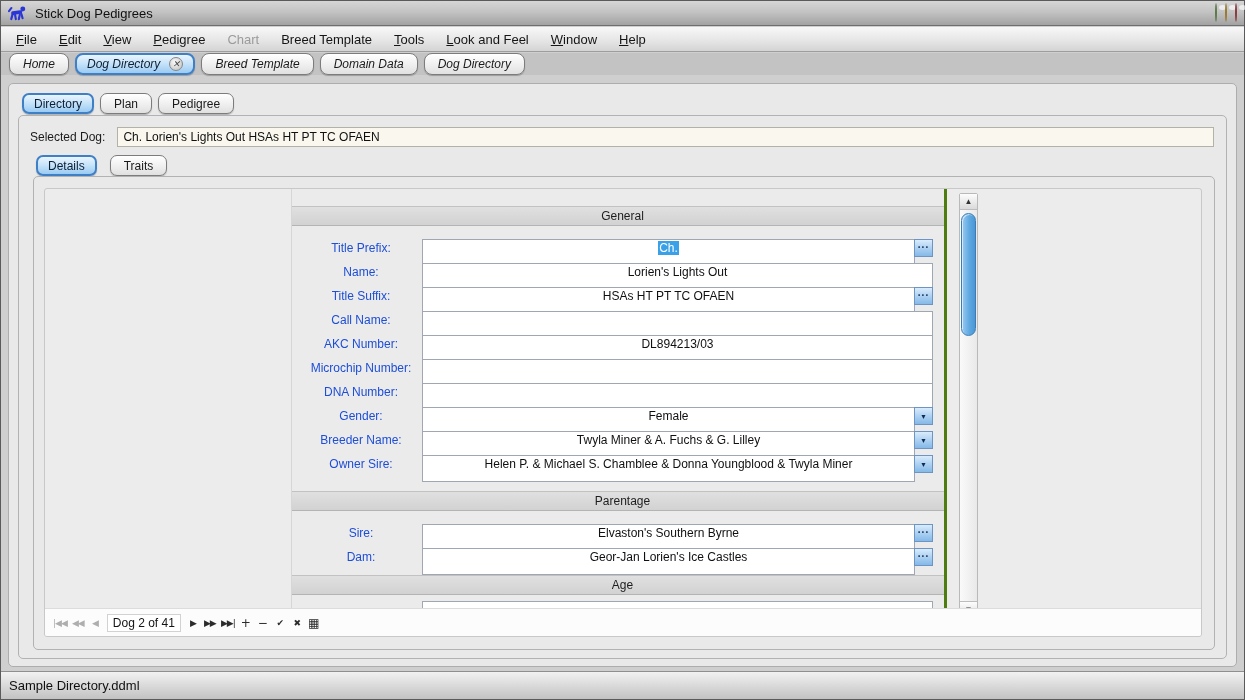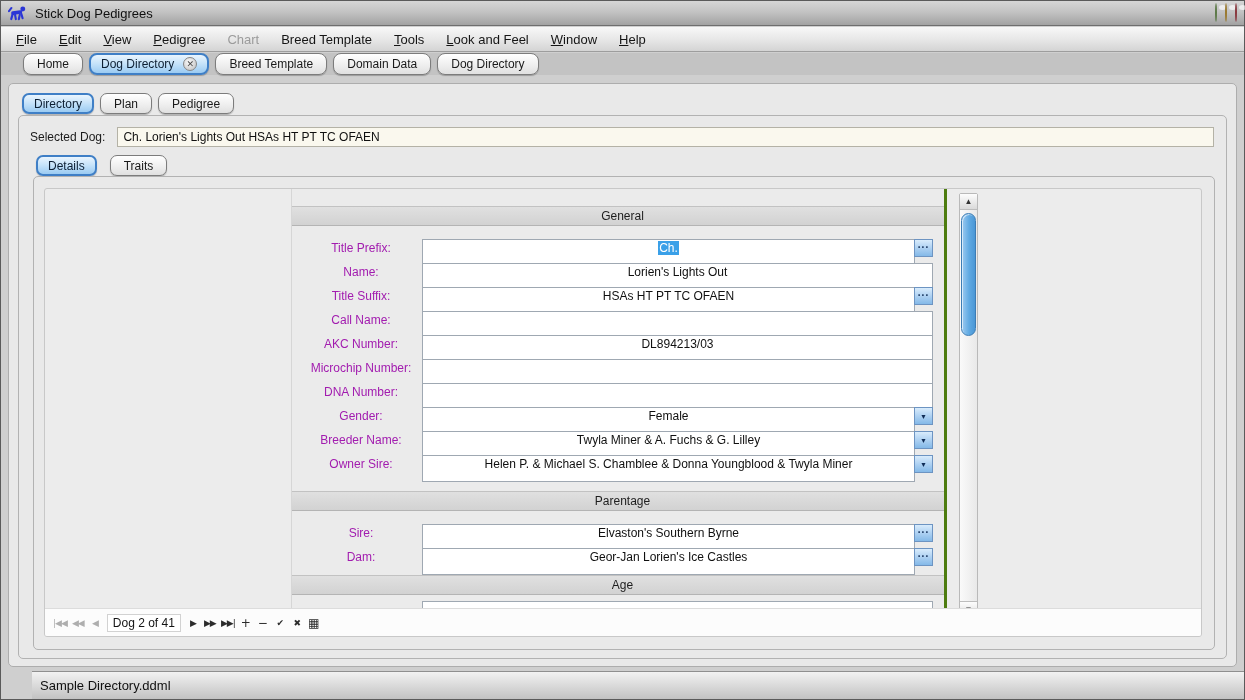--- a/index.html
+++ b/index.html
@@ -24,21 +24,21 @@
   
   .menubar { position:absolute; left:0; right:0; top:26px; height:25px;
     background:linear-gradient(#f8f8f8,#e6e6e6 55%,#d4d4d4); border-bottom:1px solid #9d9d9d;
     display:flex; align-items:center; padding-left:4px; }
   .menu-item { font-size:13px; color:#151515; padding:3px 11px; cursor:default; }
   .menu-item.disabled { color:#9b9b9b; }
   .menu-item u { text-decoration:underline; }
 
   
   .tabstrip { position:absolute; left:0; right:0; top:52px; height:22px; background:#c3c3c3;
-    display:flex; align-items:center; padding-left:22px; gap:6px; }
+    display:flex; align-items:center; padding-left:8px; gap:6px;font-style:italic; }
   .tab { display:inline-flex; align-items:center; height:22px; padding:0 13px;
     border:1px solid #7c7c7c; border-radius:8px; background:linear-gradient(#ffffff,#efefef 55%,#e0e0e0);
     font-size:12px; color:#1a1a1a; box-shadow:0 1px 1px rgba(0,0,0,.25); }
   .tab.active { border:2px solid #3f7fc6; background:linear-gradient(#eaf5fe,#c8e4fa 45%,#9bcbf2);
     padding:0 10px; color:#0d1f33; }
   .tab-close { width:14px; height:14px; border-radius:50%; margin-left:9px;
     background:radial-gradient(circle at 40% 35%, #fafafa, #bdbdbd); border:1px solid #868686;
     display:inline-flex; align-items:center; justify-content:center; font-size:9px; color:#4a4a4a; line-height:1; }
 
   
@@ -64,21 +64,21 @@
     background:#ebebeb; border-left:1px solid #d6d6d6; border-right:3px solid #4d7c0f;text-align:center; }
   .sec-header { height:20px; line-height:19px; padding-left:9px; font-size:12px; color:#1e1e1e;
     background:linear-gradient(#e0e0e0,#d2d2d2); border-top:1px solid #c2c2c2; border-bottom:1px solid #b4b4b4; }
   .sec-header.first { margin-top:17px; }
   .sec-header.gap { margin-top:6px; }
   .sec-rows { padding:13px 11px 12px 8px; }
   .sec-rows.small { padding-bottom:9px; }
   .sec-rows.partial { padding:6px 11px 0 8px; }
   .frow { display:flex; align-items:center; height:18px; margin-bottom:6px; }
   .frow:last-child { margin-bottom:0; }
-  .flabel { width:122px; font-size:12px; color:#a21caf; flex:none; }
+  .flabel { width:122px; font-size:12px; color:#1d4ed8; flex:none; }
   .fgroup { flex:1; display:flex; height:18px; }
   .tf { flex:1; height:27px; line-height:16px; background:#ffffff; border:1px solid #9fa8b2;
     font-size:12px; color:#101010; padding:0 4px; white-space:nowrap; overflow:hidden; }
   .tf .sel { background:#3aa0e8; color:#ffffff; padding:0 1px; }
   .sq-btn { width:19px; height:18px; flex:none; margin-left:-1px;
     background:linear-gradient(#d9ecfc,#aed1f2 50%,#84b9e8); border:1px solid #6d94c2;
     display:flex; align-items:center; justify-content:center; color:#0f2c56; }
   .sq-btn.dots { font-size:10px; font-weight:bold; letter-spacing:1px; line-height:6px; padding-bottom:6px; }
   .sq-btn.arrow { font-size:7px; }
 
@@ -99,21 +99,21 @@
   .nav-btn { min-width:16px; padding:0 2px; text-align:center; font-family:"DejaVu Sans",sans-serif;
     font-size:9px; letter-spacing:-1px; color:#2b2b2b; cursor:default; }
   .nav-btn.big { font-size:12px; letter-spacing:0; }
   .nav-btn.disabled { color:#aeaeae; }
   .rec-box { width:74px; height:18px; line-height:16px; background:#ffffff; border:1px solid #d2d2d2;
     font-size:12px; color:#141414; text-align:center; margin:0 3px; }
 
   
   .statusbar { position:absolute; left:0; right:0; bottom:0; height:28px;
     background:linear-gradient(#f2f2f2,#dadada 50%,#c2c2c2); border-top:1px solid #8f8f8f;
-    display:flex; align-items:center; padding-left:8px; font-size:13px; color:#101010;margin-left:31px; }
+    display:flex; align-items:center; padding-left:8px; font-size:13px; color:#101010; }
 </style>
 </head>
 <body>
 
 <div class="window">
 
   <div class="titlebar">
     <span class="app-icon">
       <svg viewBox="0 0 24 24" width="19" height="19">
         <g fill="#2b36d6">

